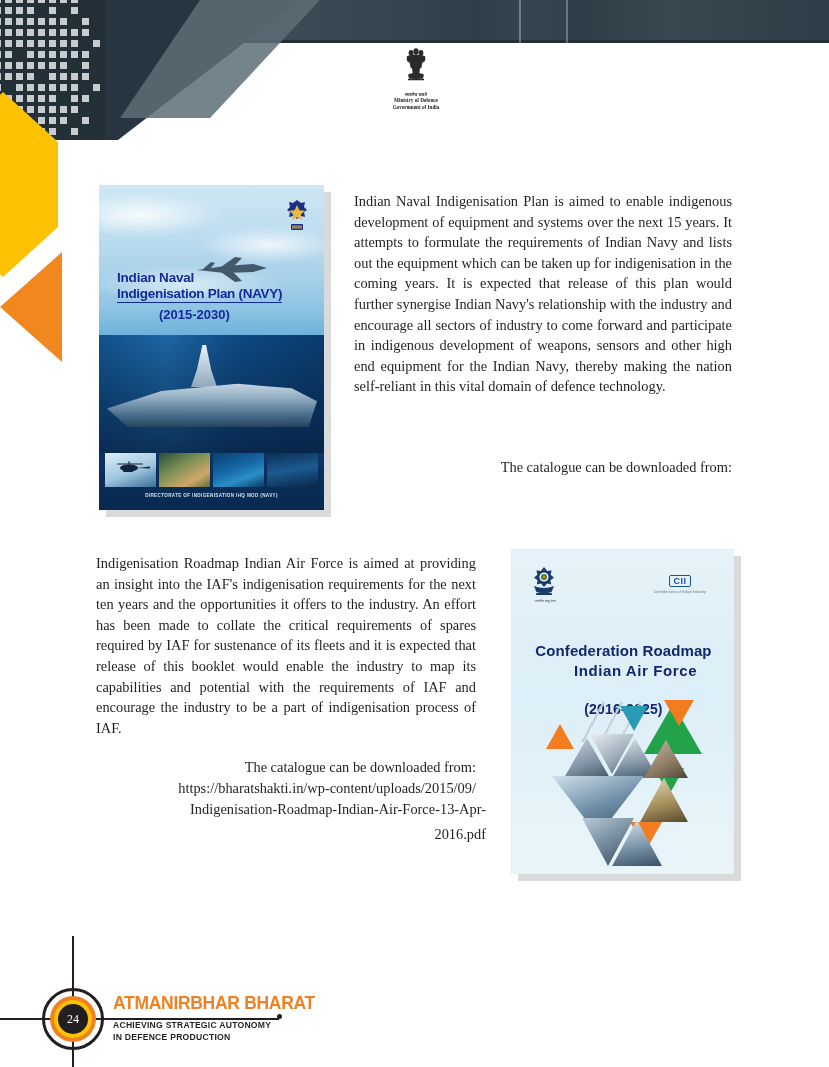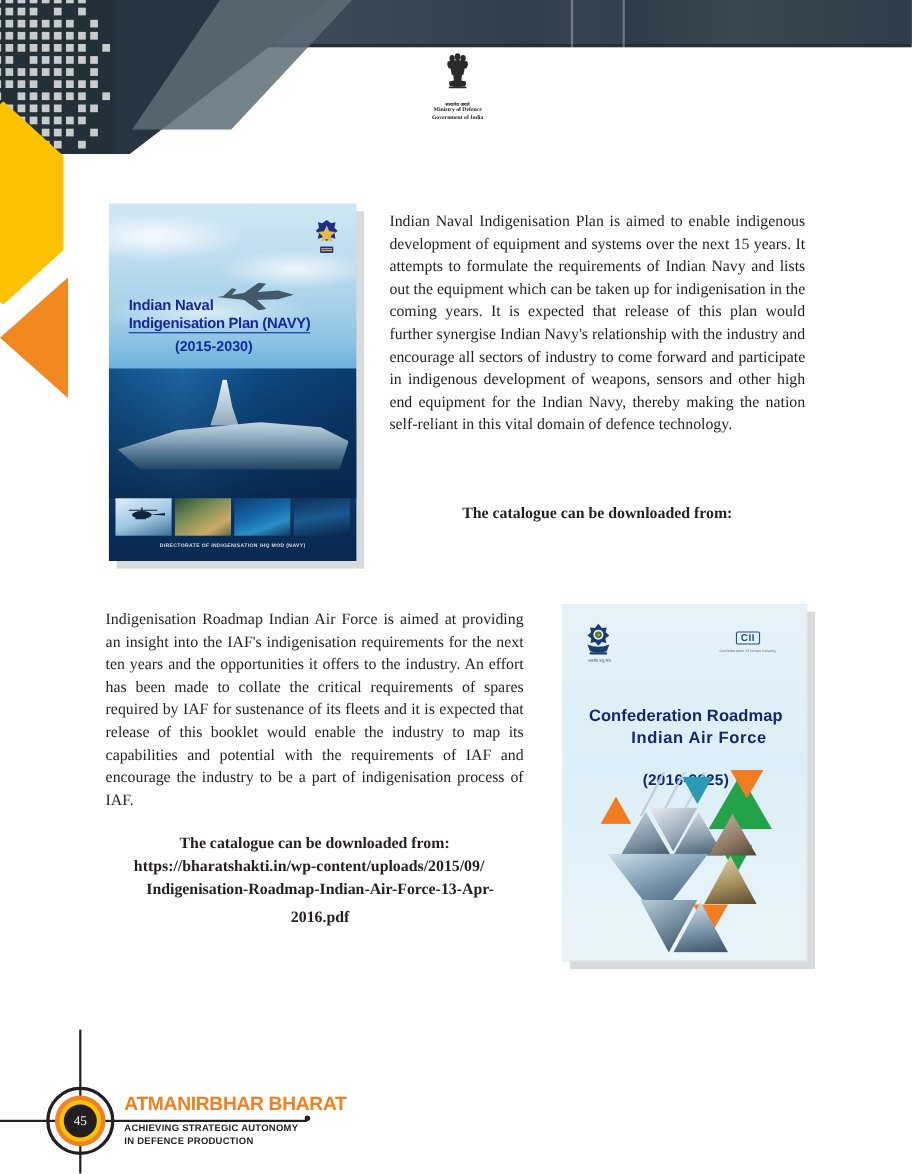--- a/index.html
+++ b/index.html
@@ -131,21 +131,21 @@
   
   .body-par {
     position: absolute;
     font-family: "Liberation Serif", "DejaVu Serif", serif;
     font-size: 14.4px;
     line-height: 20.6px;
     color: #231f20;
     text-align: justify;
     text-justify: inter-word;
   }
-  .left-text { text-align: center; font-weight: bold; }
+  .left-text { text-align: right; }
 
   
   .cover-shadow {
     position: absolute;
     background: #b9bbbd;
     opacity: .55;
   }
   .cover {
     position: absolute;
     overflow: hidden;
@@ -613,19 +613,19 @@
       <div class="tri up" style="left:100px; top:120px;width:50px; height:46px; background:linear-gradient(170deg,#dbe6ee,#7e97ab 55%,#3a5167);"></div>
     </div>
   </div>
 
   <div class="foot-vline"></div>
   <div class="foot-hline"></div>
   <div class="foot-dot"></div>
   <div class="ring-outer"></div>
   <div class="ring-orange"></div>
   <div class="ring-yellow"></div>
-  <div class="ring-core">45</div>
+  <div class="ring-core">24</div>
 
   <div class="brand-title">ATMANIRBHAR BHARAT</div>
   <div class="brand-sub1">ACHIEVING STRATEGIC AUTONOMY</div>
   <div class="brand-sub2">IN DEFENCE PRODUCTION</div>
 
 </div>
 
 </body></html>

